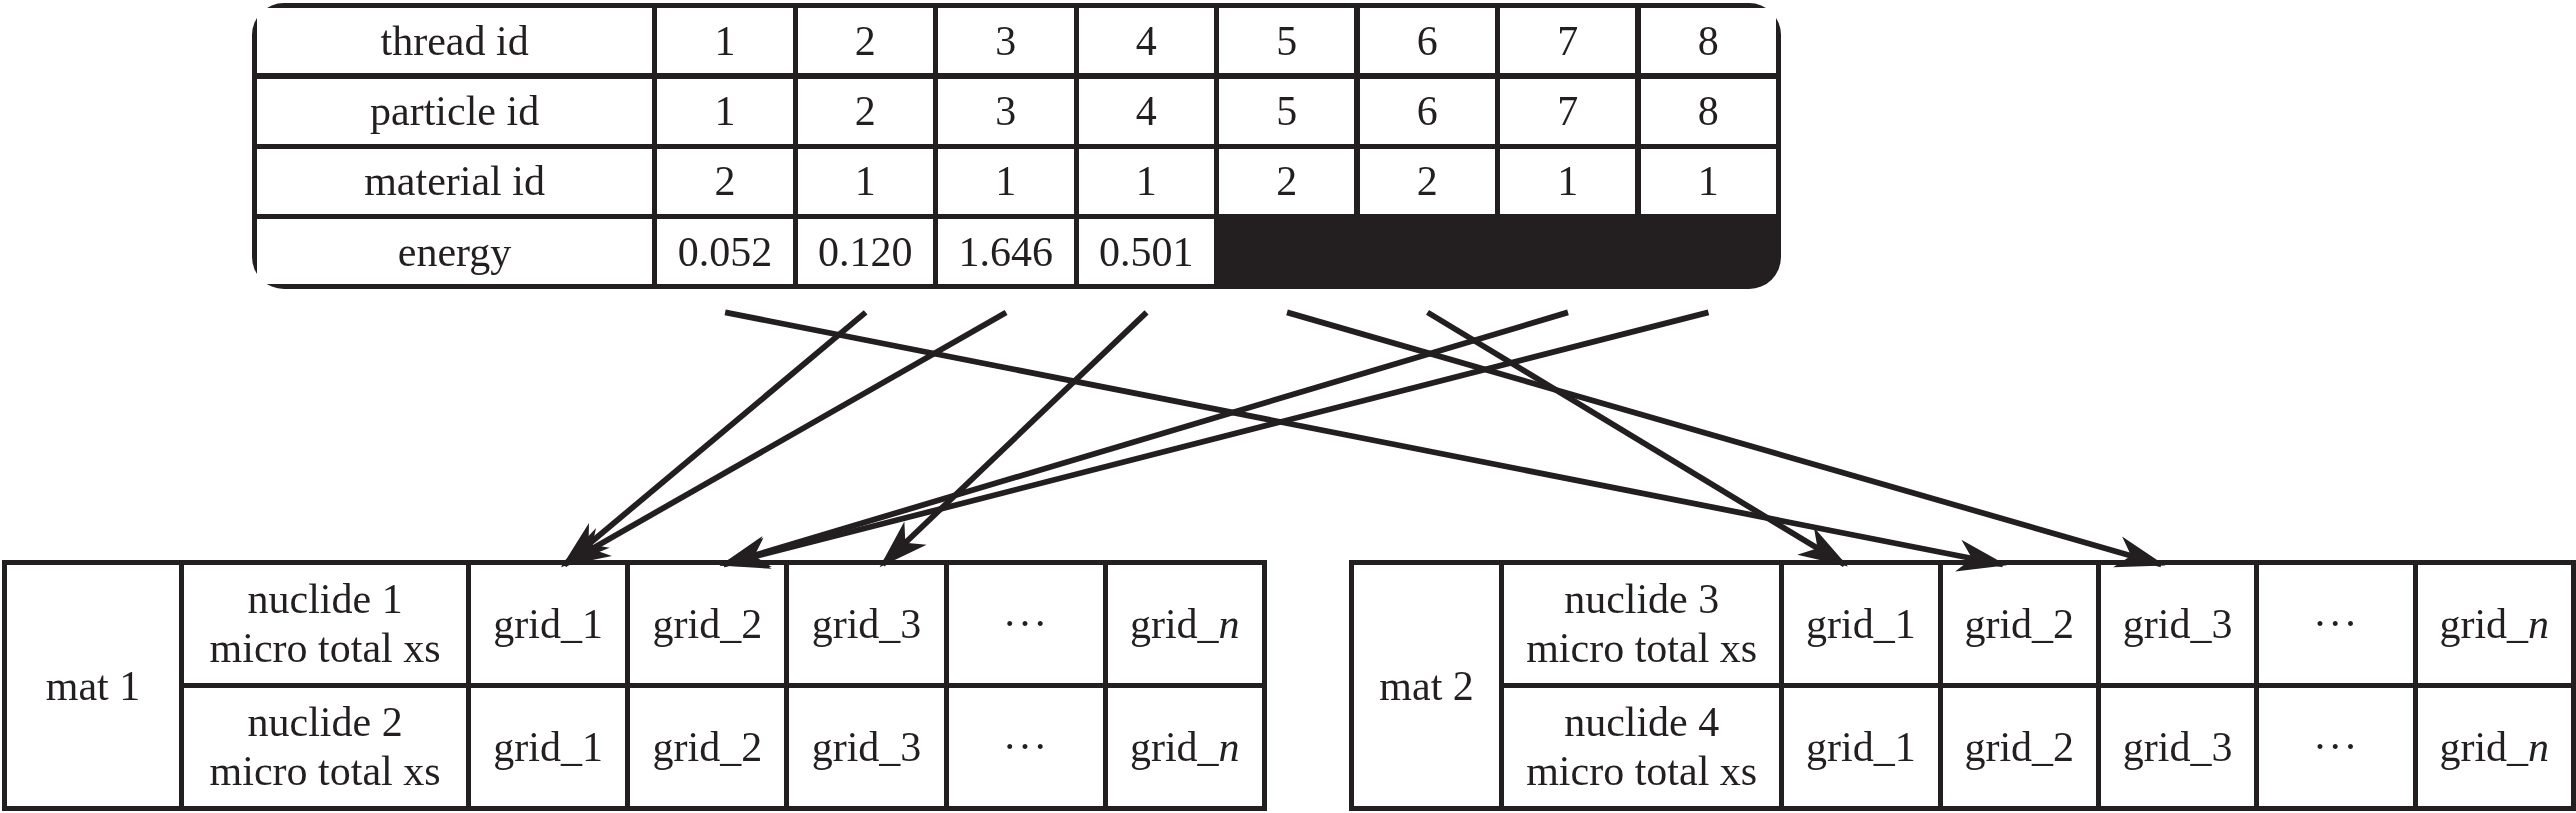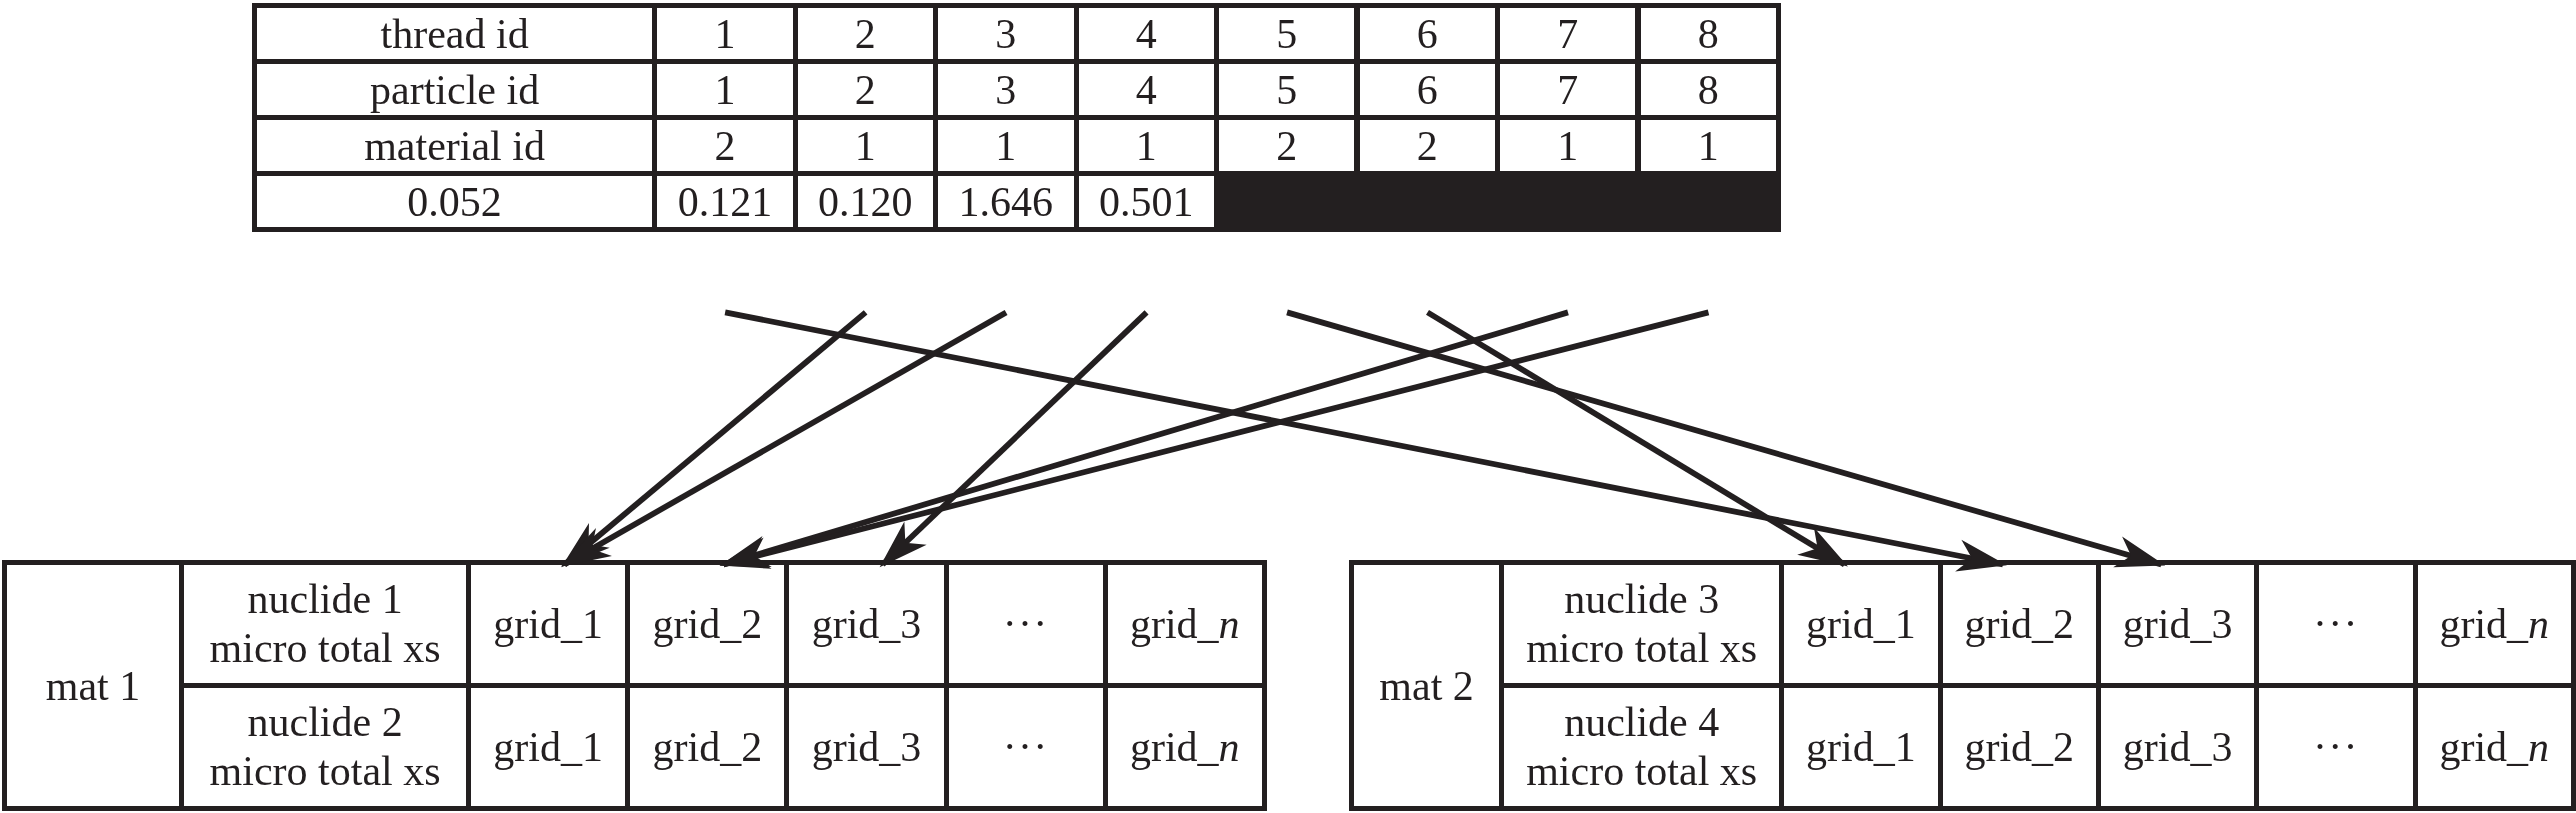--- a/index.html
+++ b/index.html
@@ -29,23 +29,24 @@
     background: #ffffff;
     display: flex;
     align-items: center;
     justify-content: center;
     font-size: 42px;
     white-space: nowrap;
     overflow: hidden;
   }
   #top-table {
     left: 252px; top: 3.2px;
-    width: 1529px; height: 229px;
+    width: 1529px; height: 286px;
     grid-template-columns: 395px repeat(8, 1fr);
     grid-auto-rows: 1fr;
+    border-radius: 32px;
   }
   .mat-tbl {
     top: 560px;
     height: 251px;
     grid-auto-rows: 1fr;
   }
   #mat1-table {
     left: 1.9px;
     width: 1265px;
     grid-template-columns: 172px 282px repeat(5, 1fr);
@@ -102,22 +103,22 @@
     <div class="cell">material id</div>
     <div class="cell">2</div>
     <div class="cell">1</div>
     <div class="cell">1</div>
     <div class="cell">1</div>
     <div class="cell">2</div>
     <div class="cell">2</div>
     <div class="cell">1</div>
     <div class="cell">1</div>
 
+    <div class="cell">energy</div>
     <div class="cell" id="e1">0.052</div>
-    <div class="cell" id="e2">0.121</div>
     <div class="cell" id="e3">0.120</div>
     <div class="cell" id="e5">1.646</div>
     <div class="cell" id="e8">0.501</div>
   </div>
 
   <div id="mat1-table" class="tbl mat-tbl">
     <div class="cell mat-label-cell">mat 1</div>
     <div class="cell nuclide-cell">
       <span>nuclide 1</span>
       <span>micro total xs</span>

